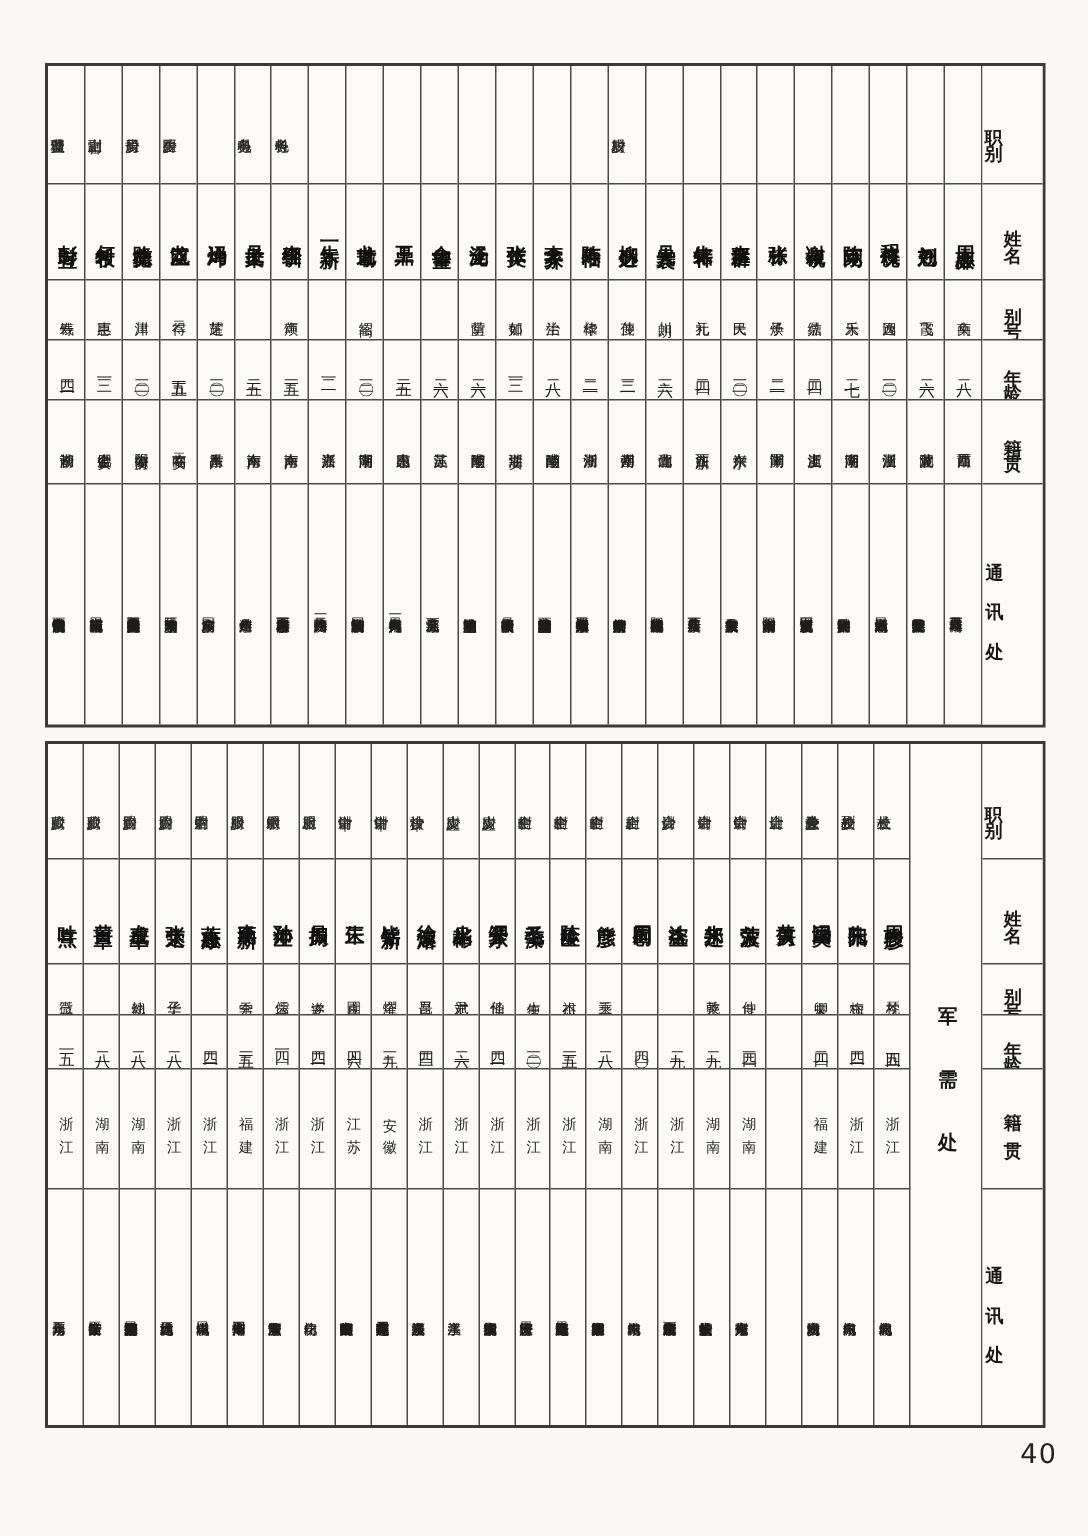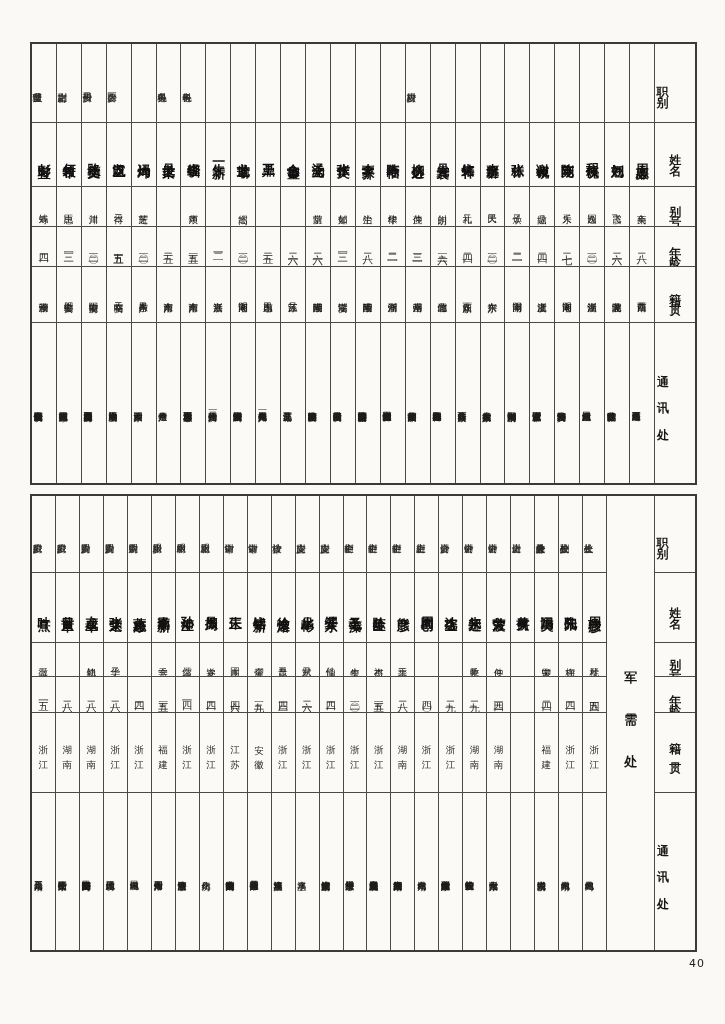--- a/index.html
+++ b/index.html
@@ -59,22 +59,22 @@
   #table-bottom .c-origin .vt{letter-spacing:1.6em;}
   
   .header-col .cell{background:#fbfaf6;}
   .header-col .vt{font-size:12px;font-weight:700;letter-spacing:.85em;color:#171717;}
   .header-col .c-addr .vt{letter-spacing:2.2em;}
   .header-col .c-title .vt{padding-top:6px;}
   
   .section-col .cell{height:100%;}
   .section-col .vt{font-size:13px;font-weight:700;letter-spacing:3.2em;color:#171717;}
   .page-number{
-    position:absolute;right:20px;bottom:54px;
-    font-size:11px;color:#222;letter-spacing:1px;
+    position:absolute;right:20px;bottom:44px;
+    font-size:18px;color:#222;letter-spacing:1px;
   }
 </style>
 </head>
 <body>
 
 <div class="roster" id="table-top">
   <div class="col header-col">
     <div class="cell c-title">
         <span class="vt">职别</span>
       </div>

